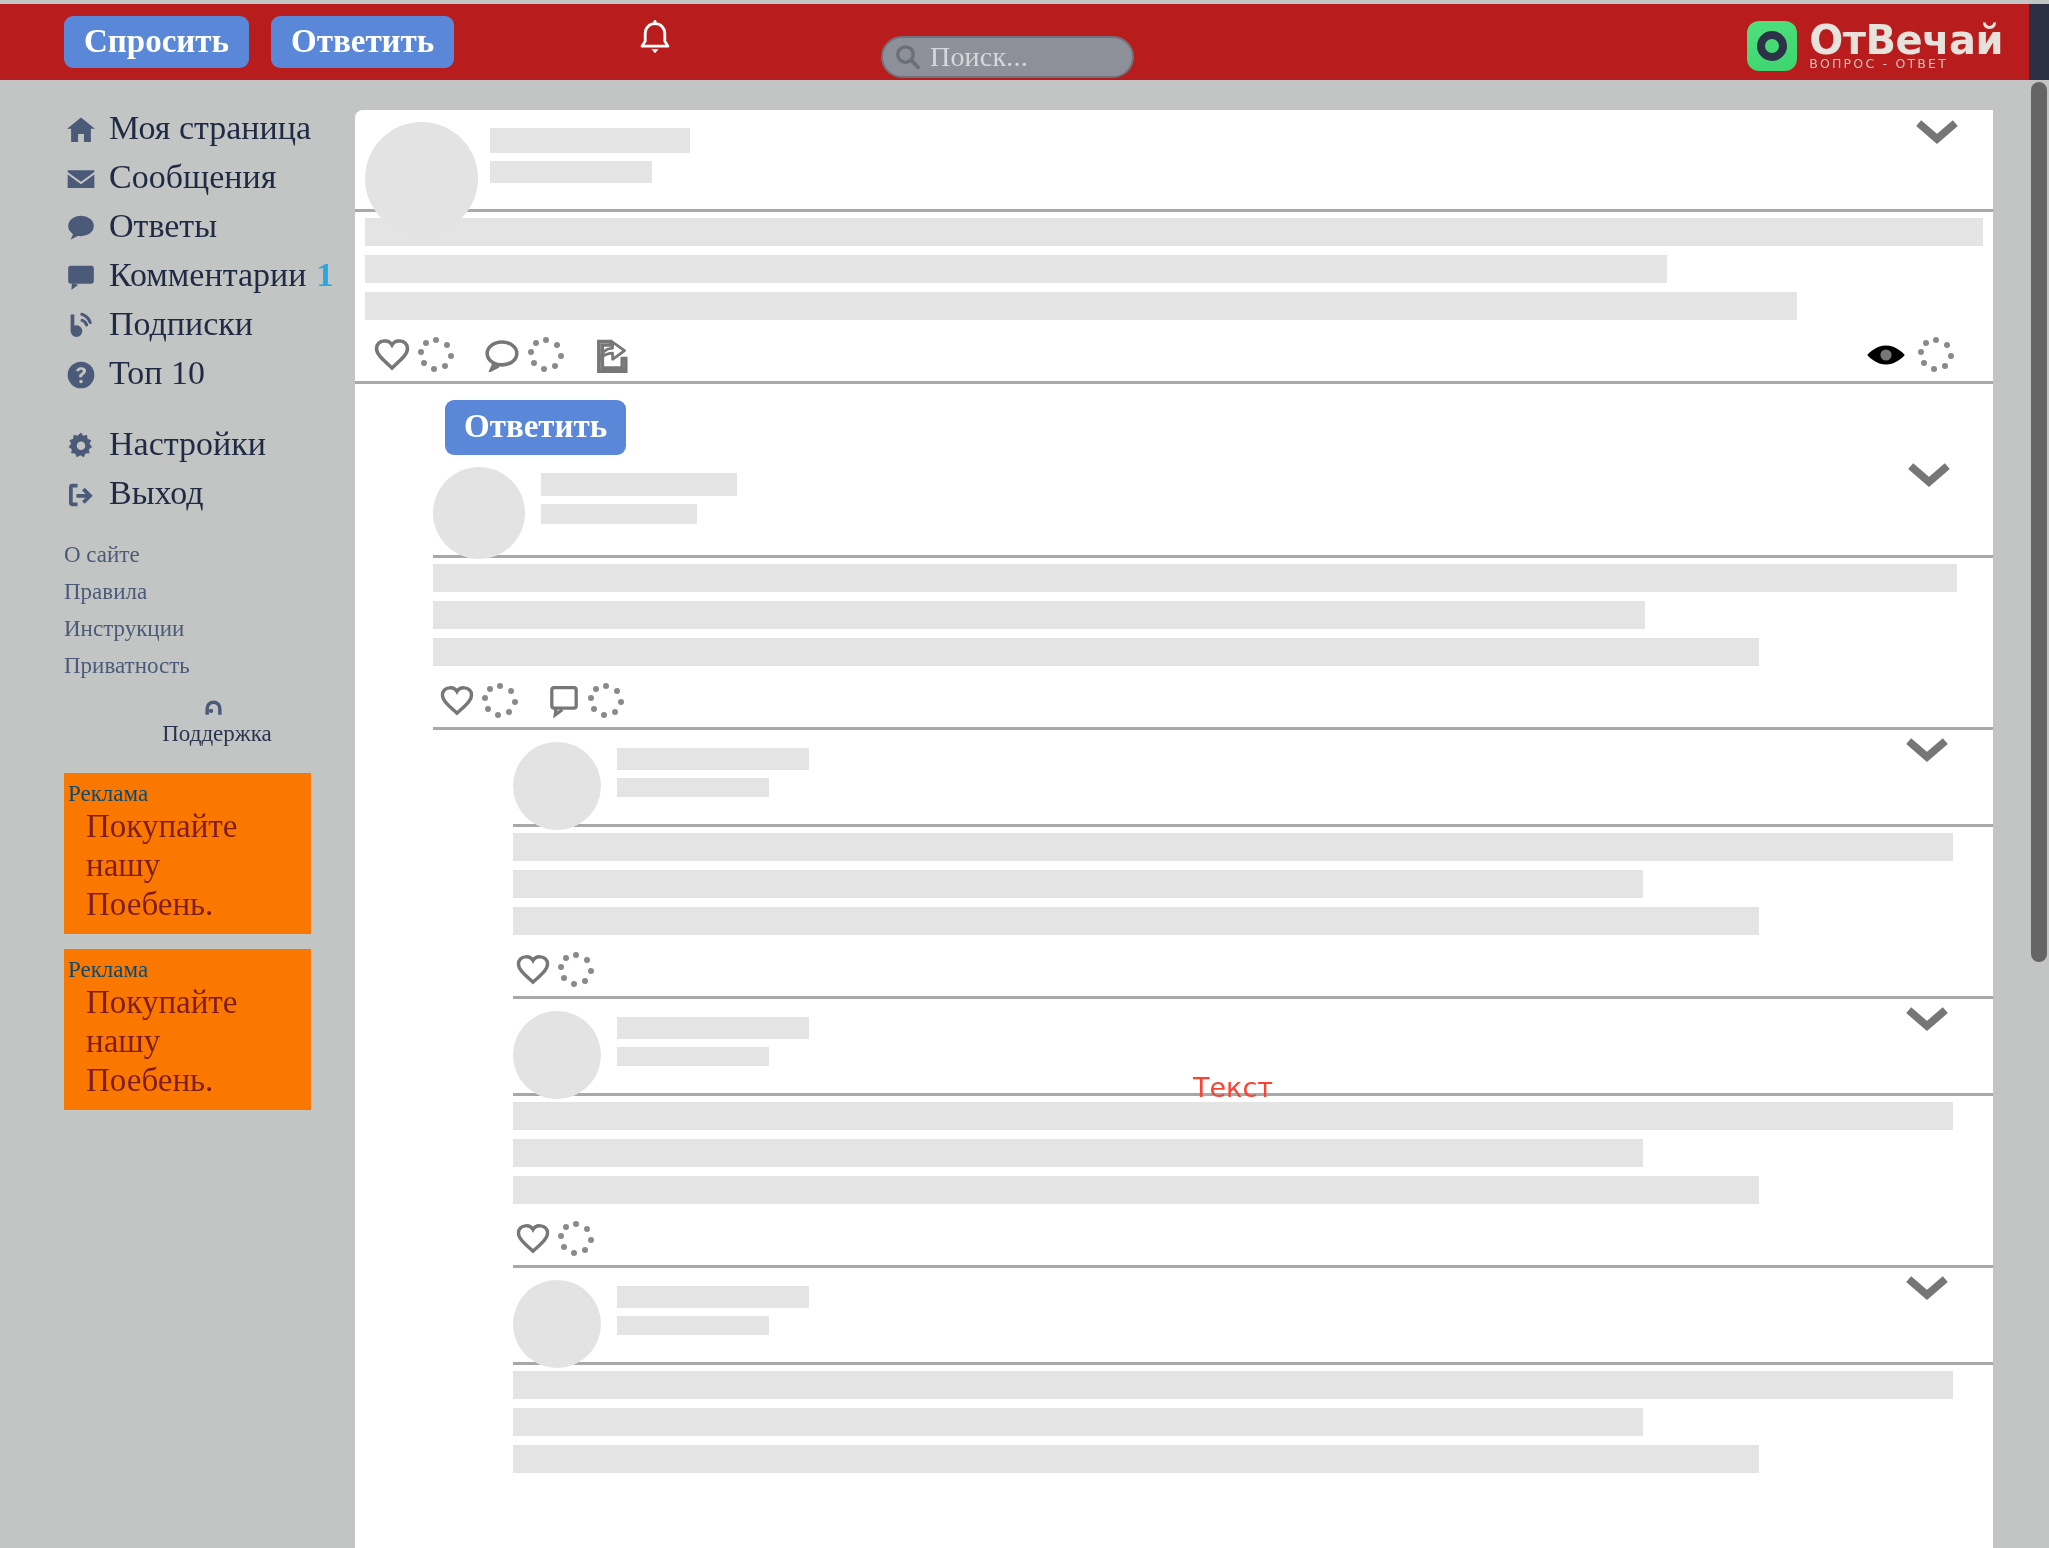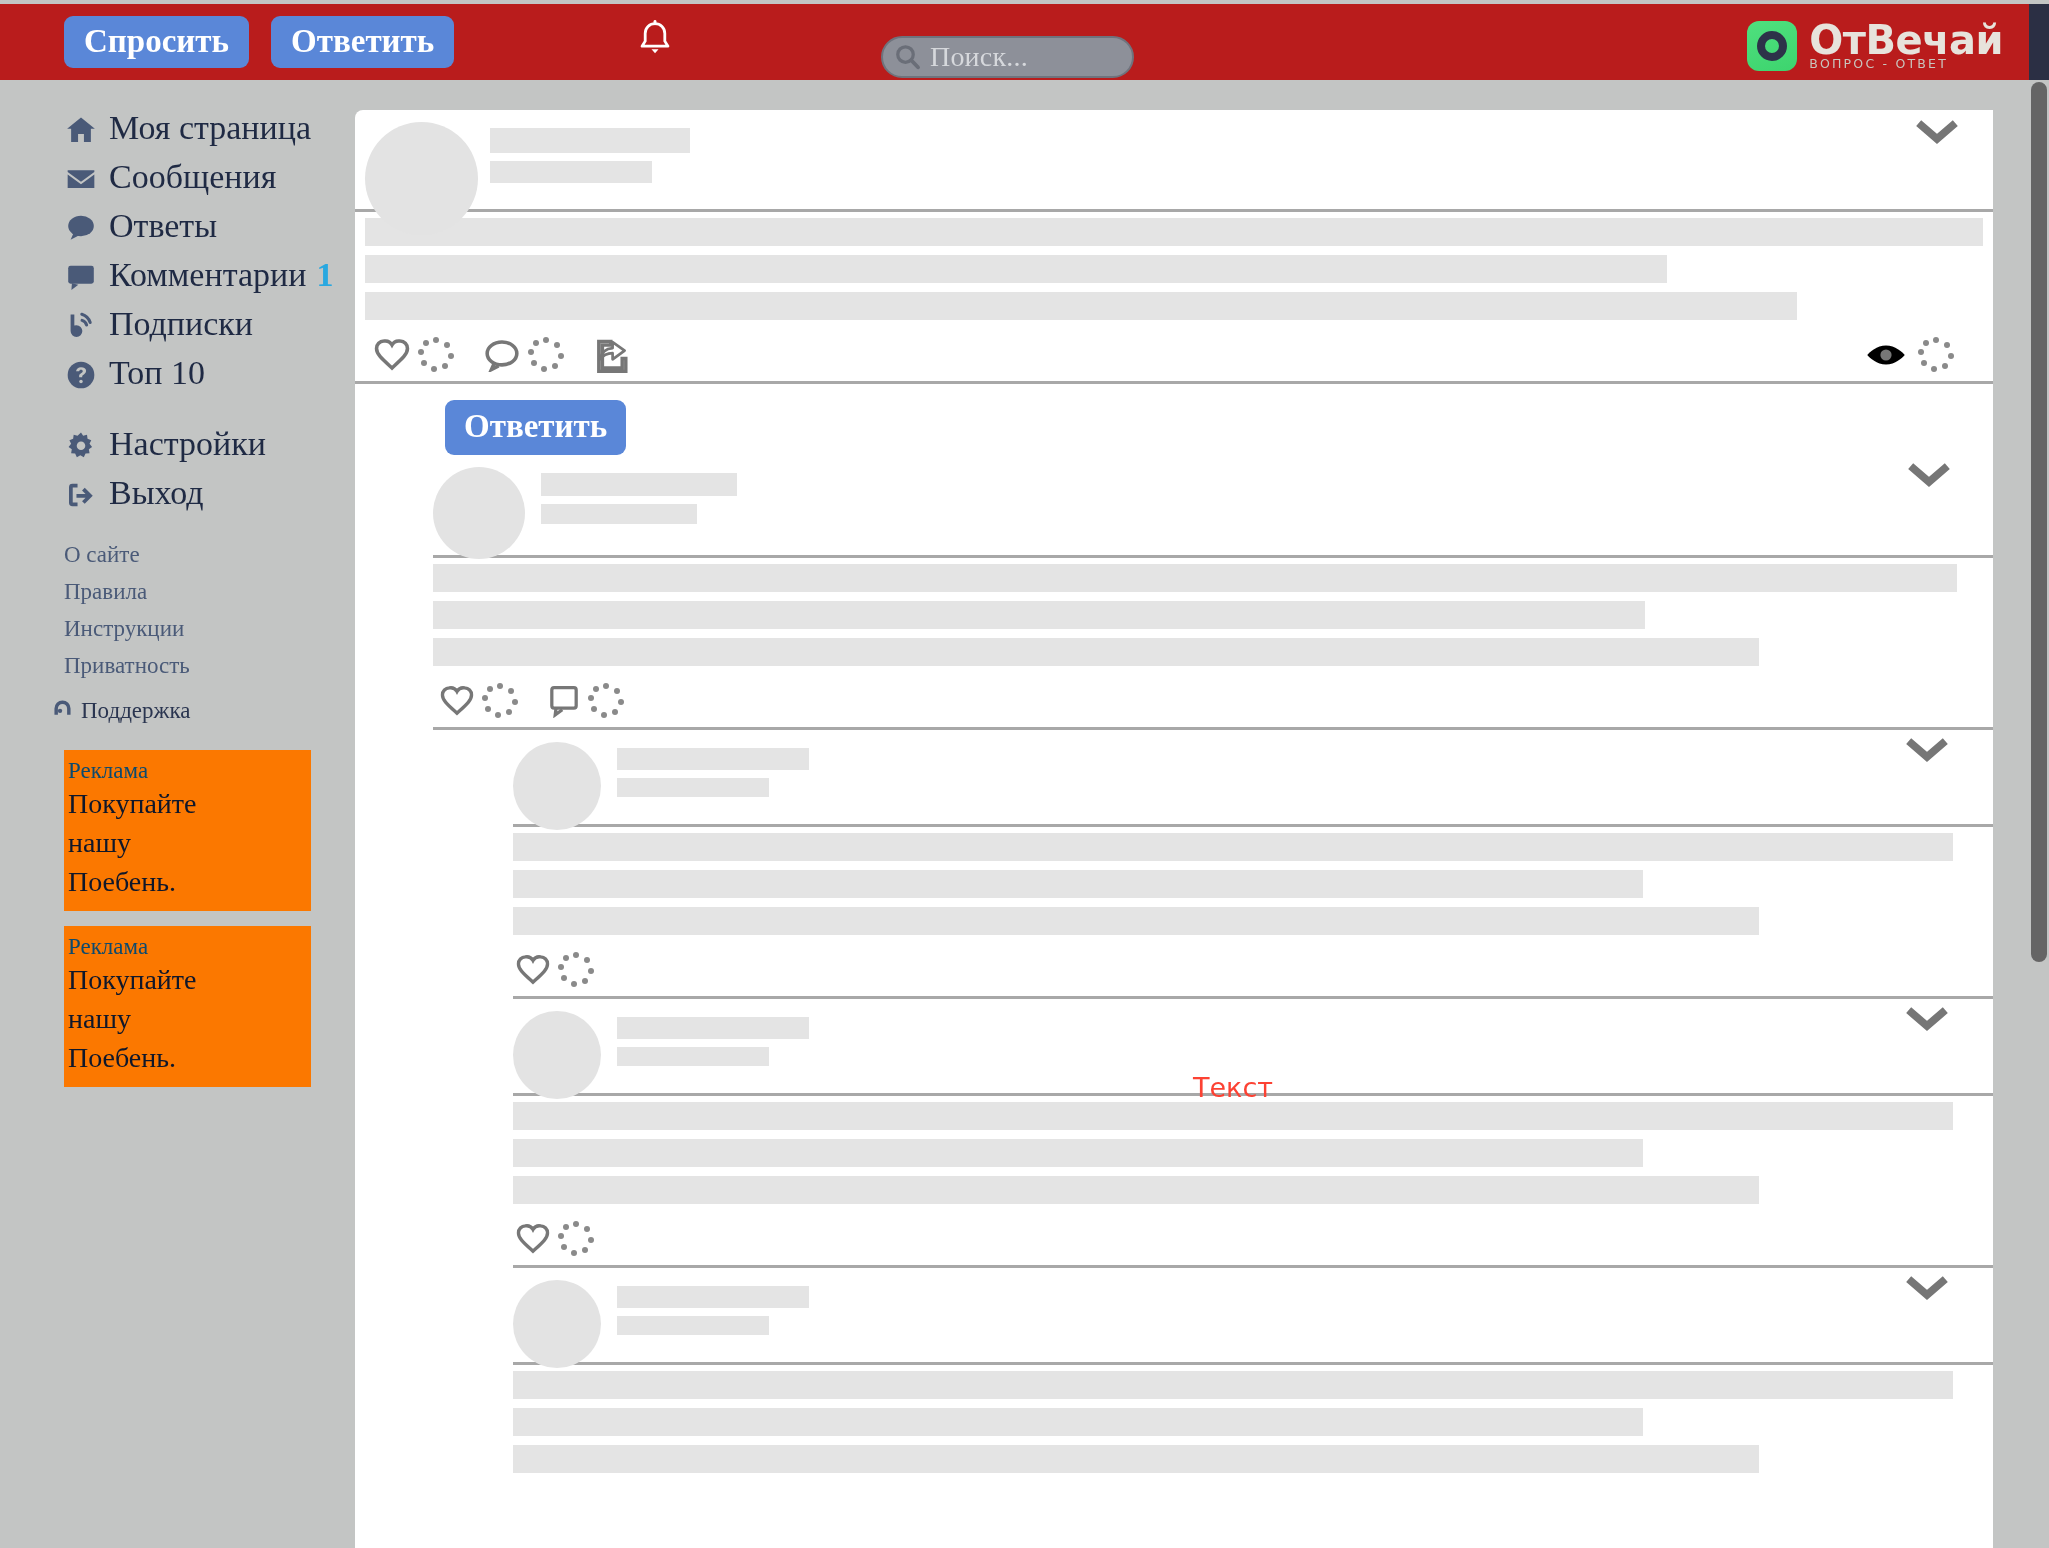--- a/index.html
+++ b/index.html
@@ -90,36 +90,37 @@
   .side-item .sicon svg { fill: #4a5a78; }
   .badge { color: #29a8e0; font-weight: bold; margin-left: 10px; }
   #group-2 { margin-top: 22px; }
 
   .foot-link {
     padding-left: 64px; color: #4a5a78; font-size: 23px;
     line-height: 37px; font-family: "Liberation Serif", serif;
     cursor: pointer;
   }
   #support-row {
-    display: flex; align-items: flex-start; padding-left: 51px;
-    margin-top: 14px; cursor: pointer;
+    display: flex; align-items: center; padding-left: 72px;
+    margin-top: 14px; cursor: pointer; flex-direction: column;
   }
   #support-row svg { fill: #4a5a78; }
   #support-label { color: #2a3550; font-size: 23px; margin-left: 7px; }
 
   .ad {
     margin-left: 64px; width: 247px;
     background: #fb7800; padding: 8px 0 10px 4px;
   }
   #ad-1 { margin-top: 26px; }
   #ad-2 { margin-top: 15px; }
   .ad-label { color: #0c4a6e; font-size: 23px; line-height: 26px; }
   .ad-text {
-    color: #0f172a; font-size: 28px; line-height: 39px;
+    color: #7f1d1d; font-size: 33px; line-height: 39px;
     font-family: "Liberation Serif", serif;
+    margin-left: 18px;
   }
 
   
   #main {
     position: absolute; left: 355px; top: 110px;
     width: 1638px; background: #ffffff;
     border-radius: 8px 0 0 0;
     height: 1438px; overflow: hidden;
   }
   .row-sep { height: 3px; background: #a8a8a8; width: 100%; }

